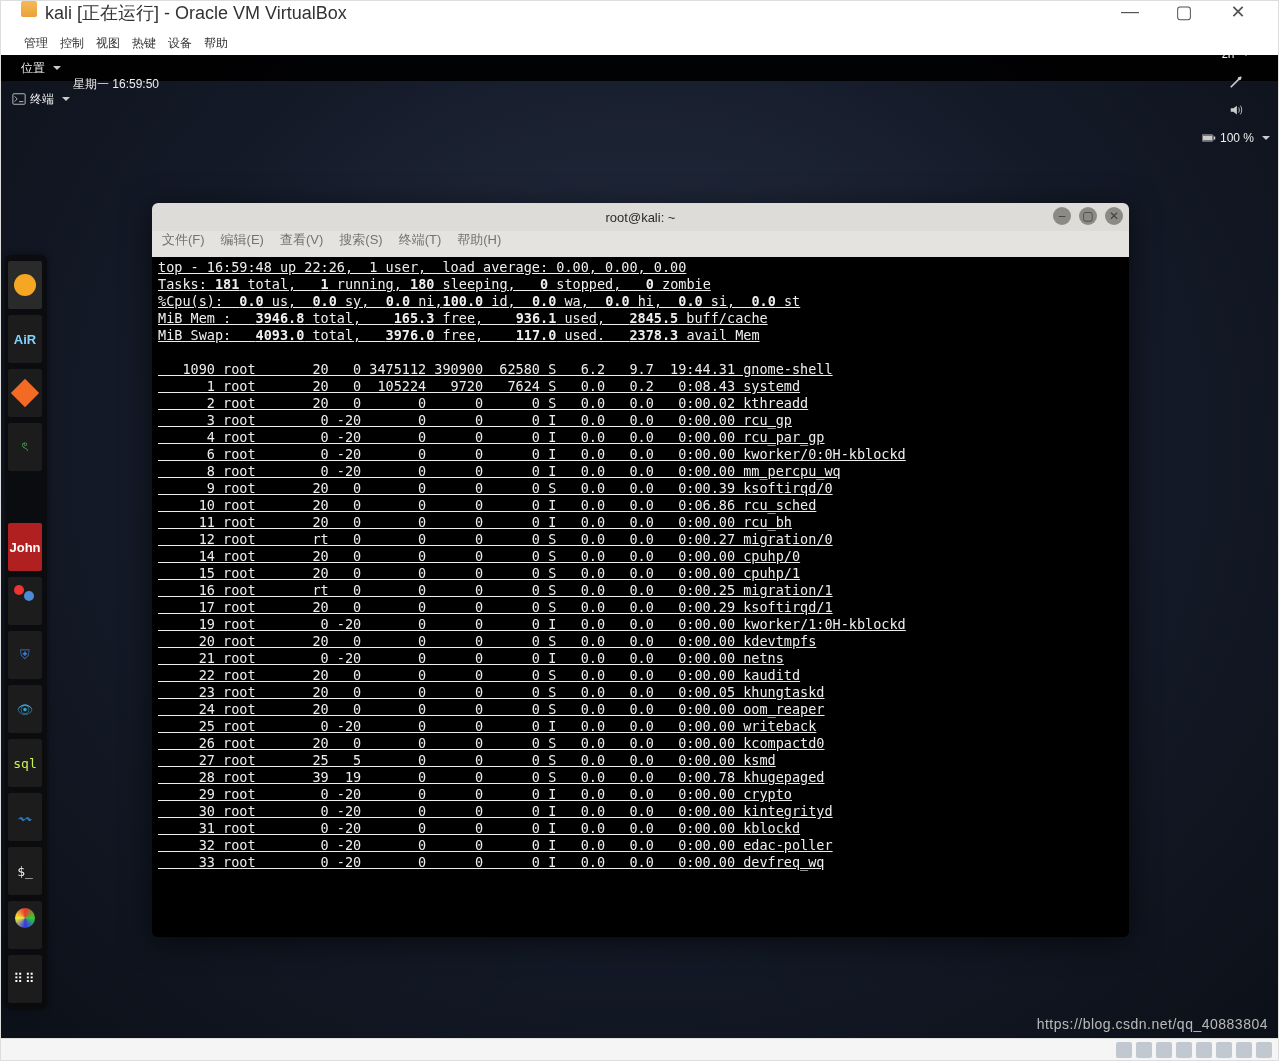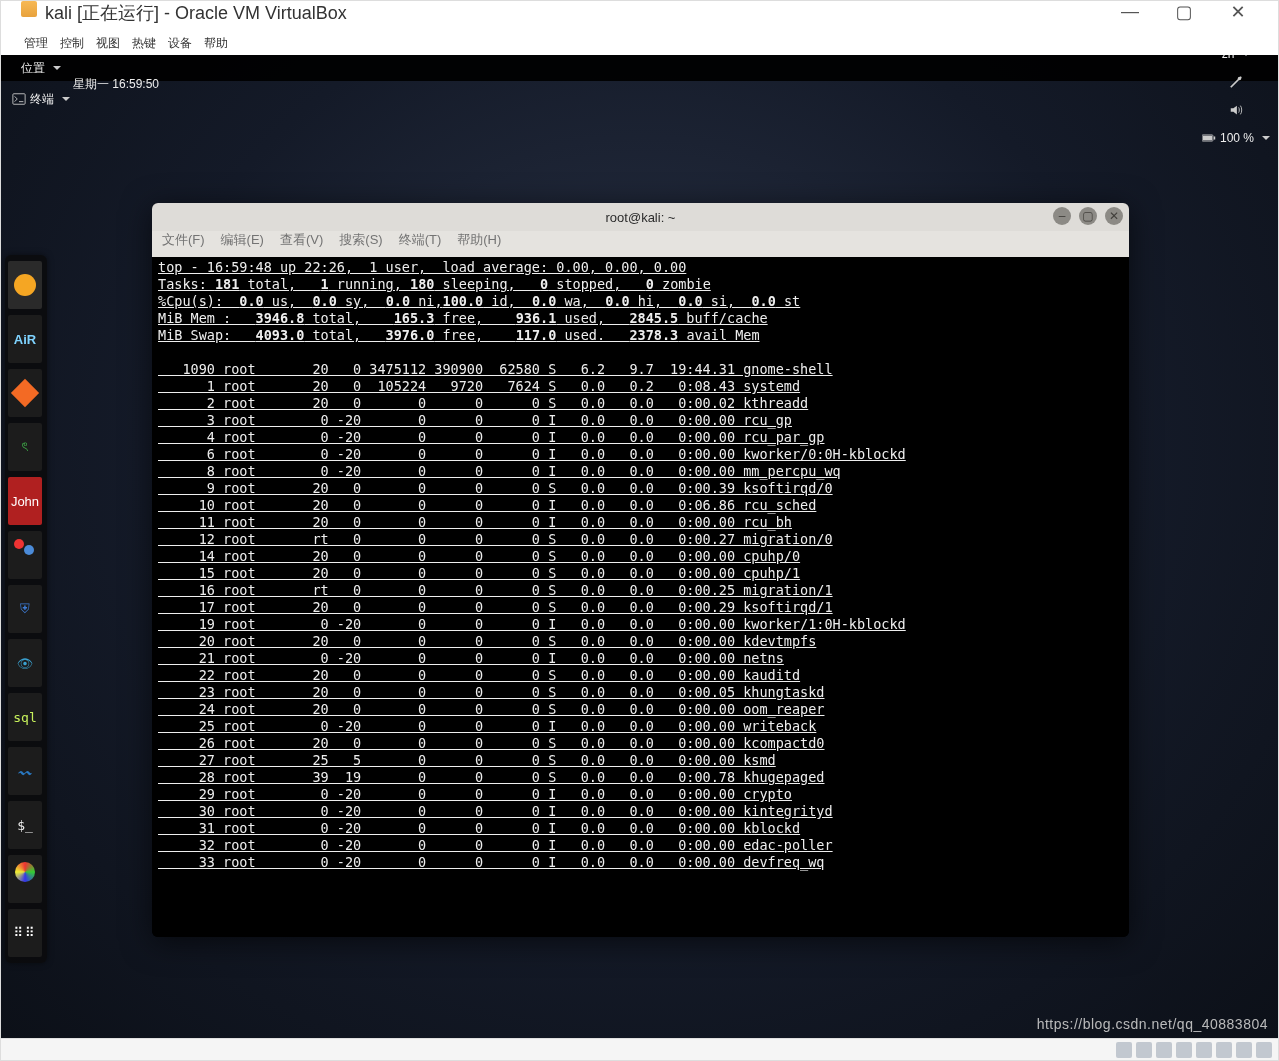--- a/index.html
+++ b/index.html
@@ -29,21 +29,21 @@
   .kali-top .badge { border:1px solid #bbb; padding:0 6px; font-size:11px; }
   .kali-top svg { width:14px; height:14px; fill:#ccc; }
 
   
   .dock { position: absolute; left: 4px; top: 200px; width: 42px; background: rgba(10,10,12,0.85); border-radius: 6px; padding: 6px 3px; display: flex; flex-direction: column; gap: 6px; box-shadow: 0 0 6px rgba(0,0,0,0.5);}
   .dock .di { width: 34px; height: 48px; border-radius: 2px; display: flex; align-items: center; justify-content: center; font-size: 13px; cursor: pointer; }
   .c-orange{background:#2a2a2a;} .c-orange::before{content:"";width:22px;height:22px;border-radius:50%;background:#f5a623;display:block;}
   .c-air{background:#1c1c1c;color:#7fd3ff;font-weight:bold;}
   .c-diamond{background:#1c1c1c;} .c-diamond::before{content:"";width:20px;height:20px;background:#f36a24;display:block;transform:rotate(45deg);}
   .c-snake{background:#1c1c1c;color:#3fae49;font-size:18px;}
-  .c-john{background:#b02020;color:#fff;font-size:9px;font-weight:normal;}
+  .c-john{background:#b02020;color:#fff;font-size:9px;font-weight:bold;margin-top:46px;}
   .c-circles{background:#1c1c1c;position:relative;}
   .c-circles::before{content:"";position:absolute;width:10px;height:10px;border-radius:50%;background:#e33;left:6px;top:8px;}
   .c-circles::after{content:"";position:absolute;width:10px;height:10px;border-radius:50%;background:#4b8bd8;left:16px;top:14px;}
   .c-shield{background:#1c1c1c;color:#3d7cd6;font-size:20px;}
   .c-eye{background:#1c1c1c;color:#3aa0cf;font-size:16px;}
   .c-sql{background:#1c1c1c;color:#c7f15b;font-size:11px;font-family:monospace;}
   .c-wave{background:#1c1c1c;color:#2a78c0;font-size:18px;}
   .c-term{background:#1c1c1c;color:#eee;font-size:11px;font-family:monospace;}
   .c-colors{background:#1c1c1c;position:relative;}
   .c-colors::before{content:"";position:absolute;width:20px;height:20px;border-radius:50%;background:conic-gradient(#e33,#3c3,#33e,#ee3,#e33);left:7px;top:7px;}

